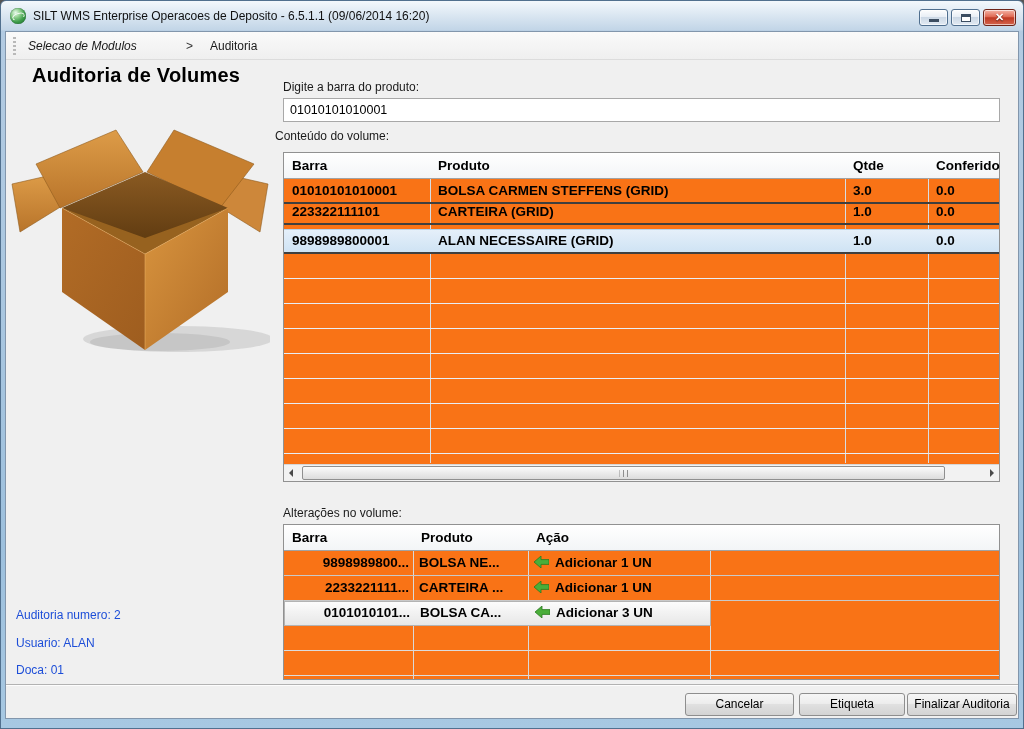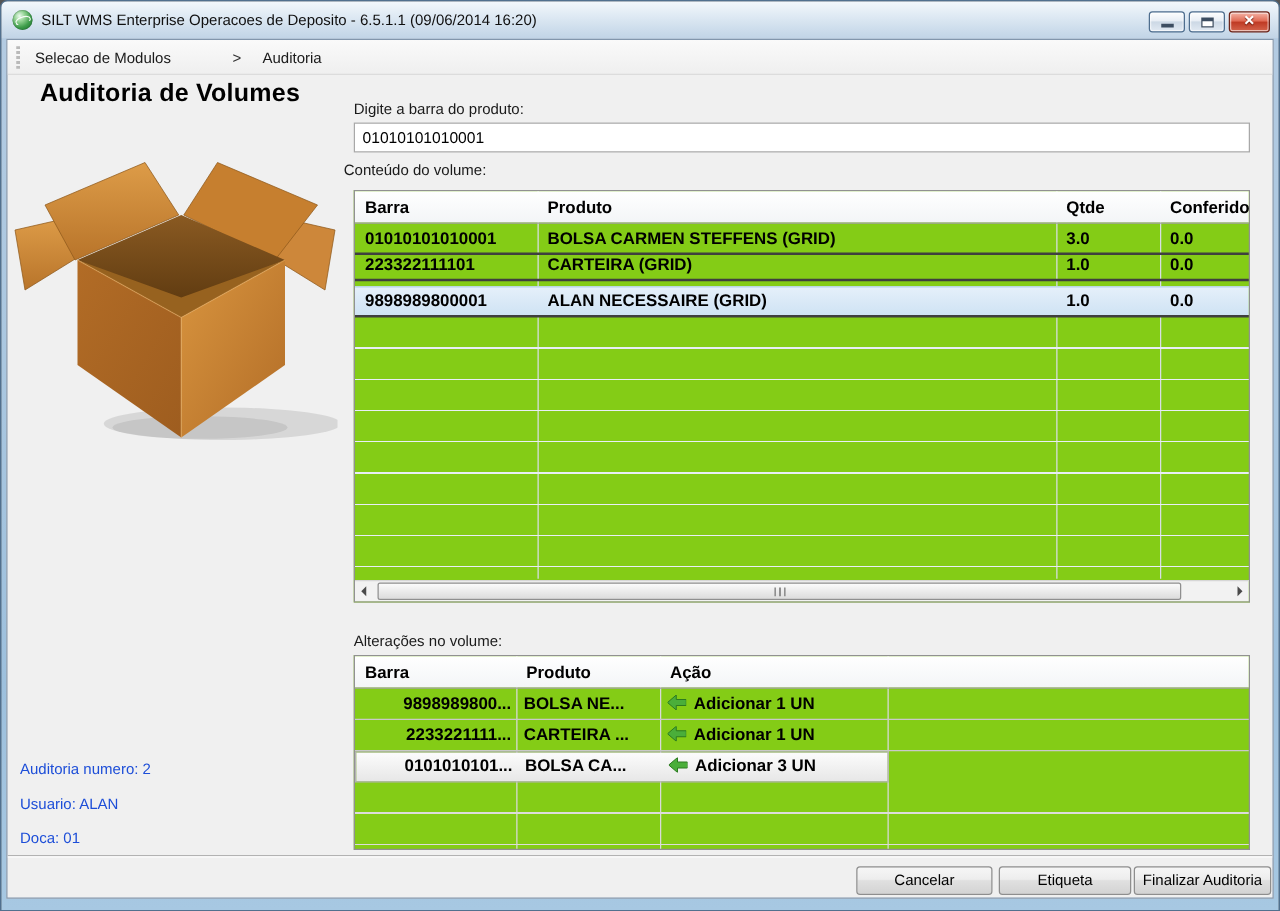--- a/index.html
+++ b/index.html
@@ -42,21 +42,21 @@
     position:absolute; left:4px; top:30px; right:4px; bottom:9px;
     background:#f0f0f0; border:1px solid #8296ac; overflow:hidden;
   }
   .toolbar{
     position:absolute; left:0; top:0; right:0; height:28px;
     background:linear-gradient(#fafafa,#efefef); border-bottom:1px solid #dcdcdc;
   }
   .grip{ position:absolute; left:7px; top:5px; height:18px; width:3px;
     background:repeating-linear-gradient(to bottom,#b9b9b9 0 2px,transparent 2px 4px); }
   .crumb{ position:absolute; top:0; line-height:28px; font-size:12px; color:#1a1a1a; white-space:nowrap; }
-  .crumb.mod{ left:22px; }
+  .crumb.mod{ left:22px;font-style:italic; }
   .crumb.sep{ left:180px; color:#333; }
   .crumb.sec{ left:204px; }
 
   .page-title{ position:absolute; left:26px; top:32px; font-size:20px; font-weight:bold; color:#000; letter-spacing:.2px; }
 
   .box-art{ position:absolute; left:4px; top:96px; }
 
   .status-line{ position:absolute; left:10px; font-size:12px; color:#1d4ed8; }
   .st1{ top:576px; } .st2{ top:604px; } .st3{ top:631px; }
 
@@ -65,21 +65,21 @@
   .lbl-content{ left:269px; top:97px; }
   .lbl-changes{ left:277px; top:474px; }
 
   .scan-input{
     position:absolute; left:277px; top:66px; width:717px; height:24px;
     border:1px solid #a8a8a8; background:#fff; font-family:"Liberation Sans",sans-serif;
     font-size:12.5px; color:#000; padding:0 6px; outline:none;
   }
 
   
-  .tbl{ position:absolute; left:277px; width:717px; background:#84cc16; border:1px solid #919191; }
+  .tbl{ position:absolute; left:277px; width:717px; background:#f97316; border:1px solid #919191; }
   .tbl1{ top:120px; height:330px; }
   .tbl2{ top:492px; height:156px; }
 
   .thead{ position:absolute; left:0; right:0; top:0; height:26px;
     background:linear-gradient(#ffffff,#f3f5f7); border-bottom:1px solid #a2a2a2; }
   .hcell{ position:absolute; top:0; line-height:25px; font-size:13.5px; font-weight:bold; color:#000; white-space:nowrap; }
 
   .vline{ position:absolute; top:0; width:1px; background:#d7dde4; }
   .tbl1 .vline{ bottom:18px; }
   .tbl2 .vline{ bottom:0; background:#d9d9d9; }

